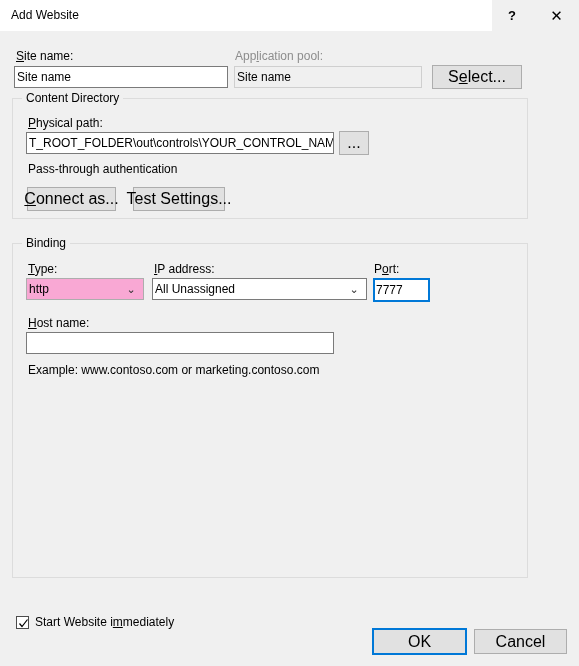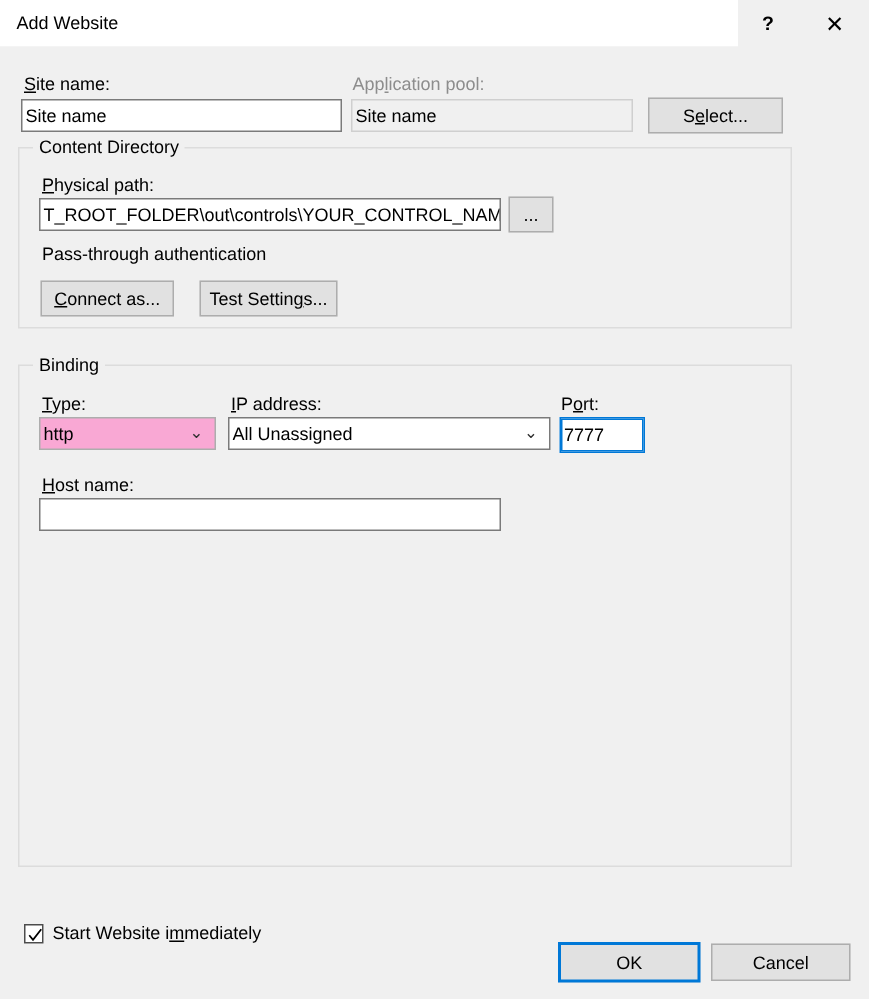--- a/index.html
+++ b/index.html
@@ -96,21 +96,21 @@
     outline: 1px solid #0078d7;
     outline-offset: -2px;
   }
 
   .btn {
     position: absolute;
     box-sizing: border-box;
     background: #e1e1e1;
     border: 1px solid #adadad;
     font-family: "Liberation Sans", sans-serif;
-    font-size: 12px;
+    font-size: 16px;
     color: #000000;
     cursor: default;
     display: flex;
     align-items: center;
     justify-content: center;
     white-space: nowrap;
     padding: 0;
   }
   .btn.default {
     border: 2px solid #0078d7;
@@ -260,20 +260,21 @@
   <div class="txtbox focused" style="left:373px; top:247px; width:57px; height:24px;">
     <span>7777</span>
   </div>
 
   <div class="lbl" style="left:28px; top:285px;"><span class="acc">H</span><span>ost name:</span></div>
 
   <div class="txtbox" style="left:26px; top:301px; width:308px; height:22px;">
     <span></span>
   </div>
 
+  <div class="lbl" style="left:28px; top:332px;">Example: www.contoso.com or marketing.contoso.com</div>
 
   <div id="start-website-row">
     <span class="cbx">
       <svg width="11" height="11" viewBox="0 0 11 11">
         <polyline points="1.5,5.5 4,8.5 9.5,1.5" fill="none" stroke="#000000" stroke-width="1.2"></polyline>
       </svg>
     </span>
     <span class="cbx-label"><span>Start Website i</span><span class="acc">m</span><span>mediately</span></span>
   </div>
 

